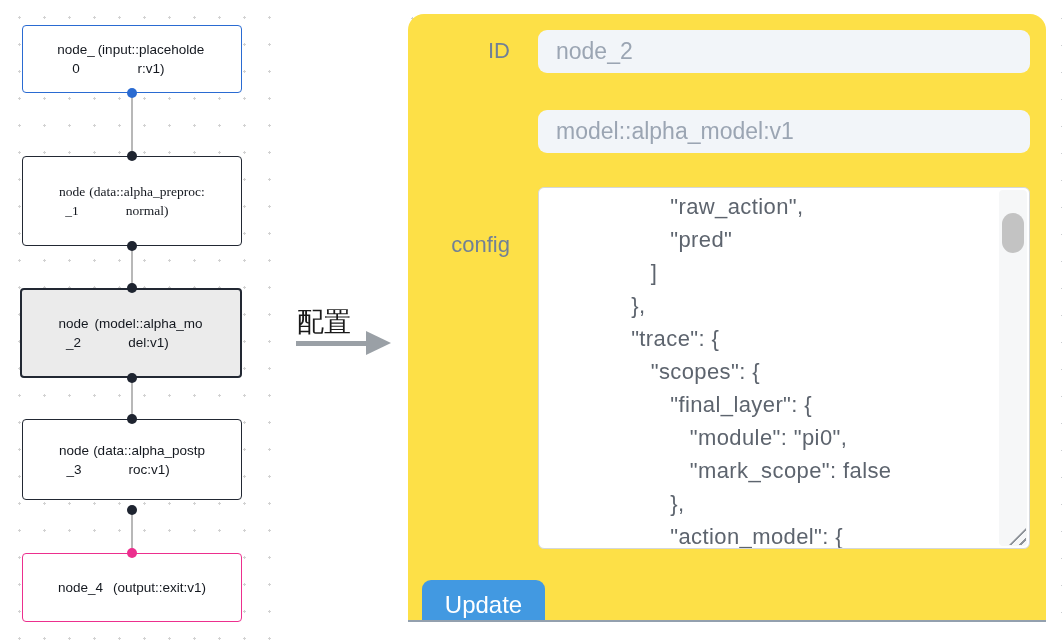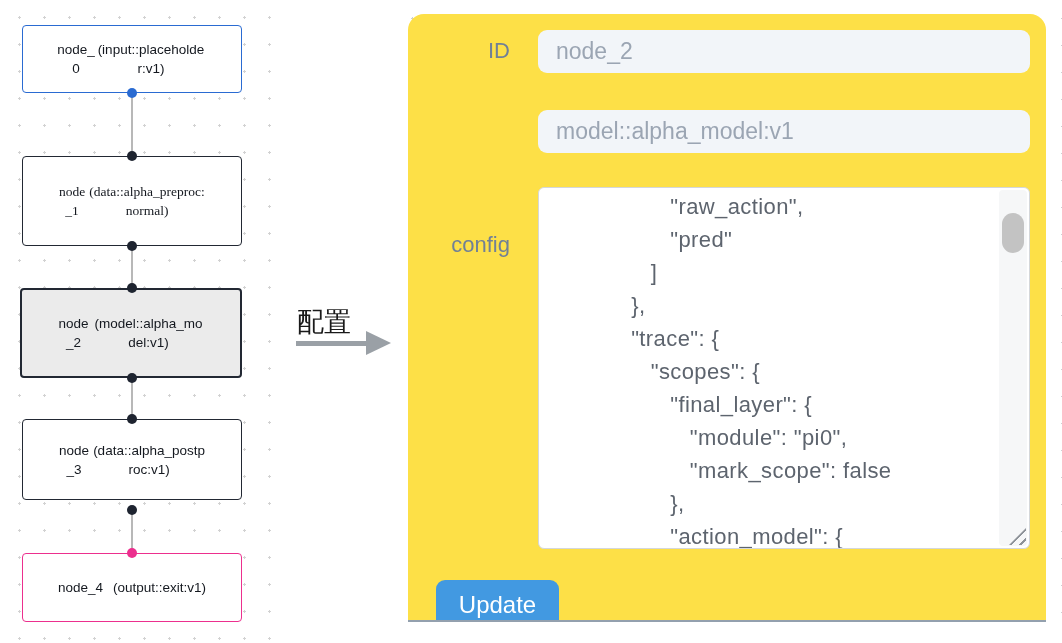--- a/index.html
+++ b/index.html
@@ -79,21 +79,21 @@
   .scroll-track { position:absolute; top:2px; right:2px; bottom:2px; width:28px;
                   background:#f6f7f8; border-radius:4px; }
   .scroll-thumb { position:absolute; left:3px; top:23px; width:22px; height:40px;
                   background:#c3c3c3; border-radius:11px; }
   .resize-grip {
     position:absolute; right:3px; bottom:3px; width:17px; height:17px;
     background:repeating-linear-gradient(135deg, transparent 0 5px, #8d9298 5px 7px);
     clip-path:polygon(100% 0, 100% 100%, 0 100%);
   }
   .update-btn {
-    position:absolute; left:28px; top:566px; width:123px; height:50px;
+    position:absolute; left:14px; top:566px; width:123px; height:50px;
     background:#4299e1; border:none; border-radius:9px;
     color:#ffffff; font-family:"Liberation Sans", sans-serif;
     font-size:24px; font-weight:500; line-height:42px; text-align:center;
     cursor:pointer;
   }
 </style>
 </head>
 <body>
 
 <div class="stage">

